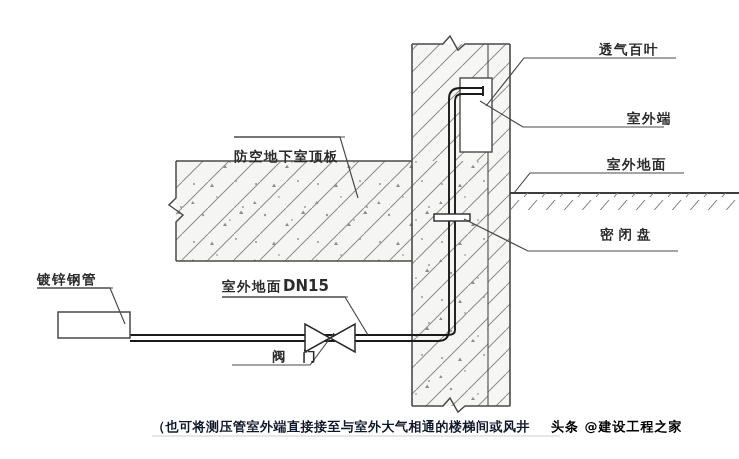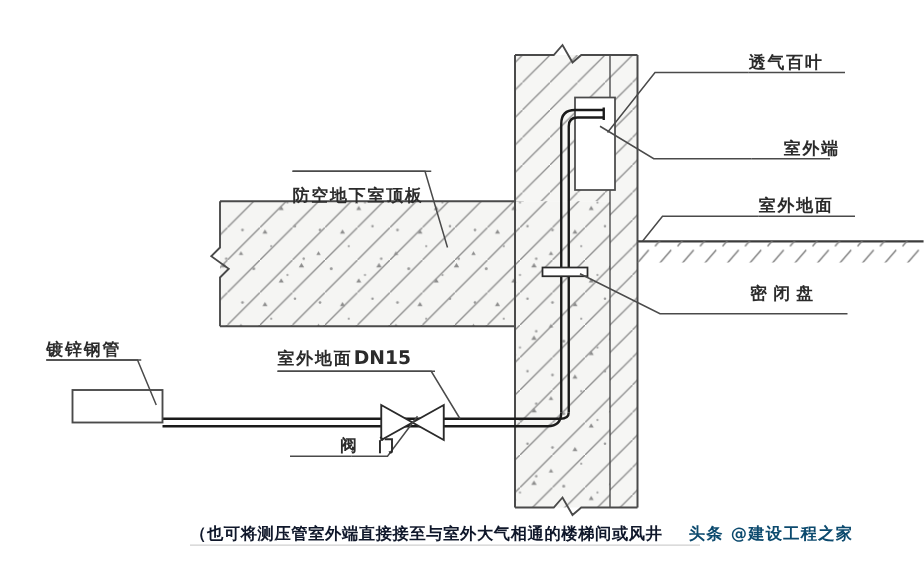--- a/index.html
+++ b/index.html
@@ -6,21 +6,21 @@
   body{width:739px;height:459px;overflow:hidden;
        font-family:"DejaVu Sans","Liberation Sans",sans-serif;}
   #stage{position:relative;width:739px;height:459px;background:#fff;text-align:center;}
   svg#dwg{position:absolute;left:0;top:0;width:739px;height:459px;}
   .lbl{position:absolute;white-space:nowrap;color:#2b2b2b;
        font-family:"DejaVu Sans","Liberation Sans",sans-serif;
        font-weight:700;letter-spacing:1.5px;}
   .lbl-cn{font-size:13.5px;}
   .cap{position:absolute;white-space:nowrap;color:#0f172a;
        font-size:13px;font-weight:700;letter-spacing:0.5px;}
-  .wm{position:absolute;white-space:nowrap;color:#0c4a6e;
+  .wm{position:absolute;white-space:nowrap;color:#000000;
       font-size:13px;font-weight:700;letter-spacing:1px;}
   .dn{font-family:"DejaVu Sans","Liberation Sans",sans-serif;
       font-weight:800;font-size:15px;letter-spacing:0px;}
 </style>
 </head>
 <body>
 
 <div id="stage">
 
   <svg id="dwg" viewBox="0 0 739 459">

